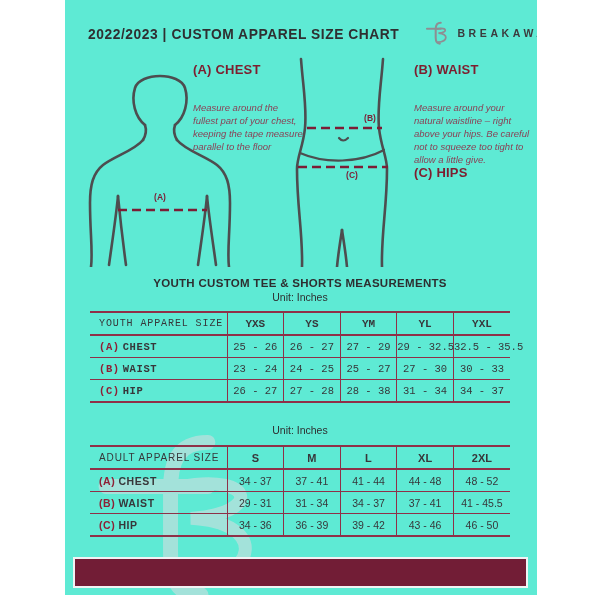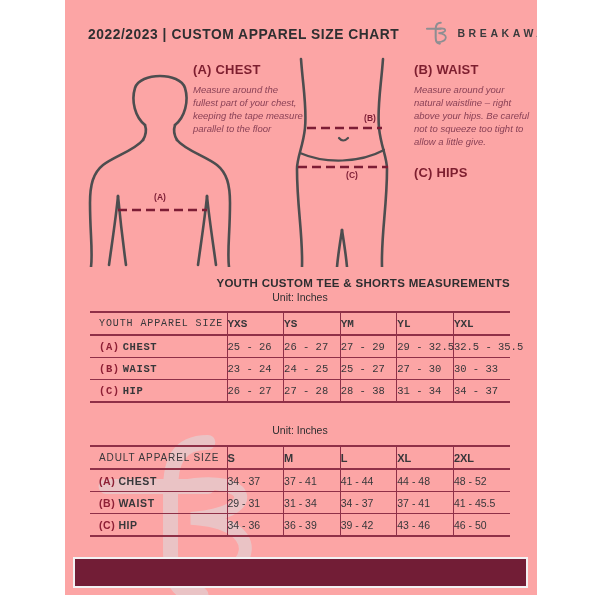--- a/index.html
+++ b/index.html
@@ -2,21 +2,21 @@
 <html><head>
 <meta charset="utf-8">
 <style>
   html,body{margin:0;padding:0;}
   body{
     width:600px;height:600px;background:#ffffff;position:relative;overflow:hidden;
     font-family:"Liberation Sans",sans-serif;
   }
   .page{
     position:absolute;left:65px;top:0;width:472px;height:595px;
-    background:#fca5a5;overflow:hidden;
+    background:#5eead4;overflow:hidden;
   }
   
   .hdr{
     position:absolute;left:0;top:0;width:100%;
     display:flex;justify-content:space-between;align-items:center;
     padding:20px 25px 0 23px;box-sizing:border-box;
   }
   .hdr-title{
     font-size:15px;font-weight:700;color:#2f2f31;letter-spacing:.6px;
     transform:scaleX(.92);transform-origin:left center;white-space:nowrap;
@@ -27,38 +27,38 @@
   
   .fig{position:absolute;}
   .fig svg{display:block;}
   .fig-label{
     position:absolute;font-size:8.5px;font-weight:700;color:#7c1d35;
     width:22px;text-align:center;
   }
   .m-text{position:absolute;}
   .m-head{font-size:13px;font-weight:700;color:#7d1e2f;letter-spacing:.2px;}
   .m-body{
-    margin-top:6px;font-size:9.5px;font-style:italic;color:#8a4156;
+    margin-top:24px;font-size:9.5px;font-style:italic;color:#8a4156;
     line-height:1.38;font-weight:500;
   }
   
   .tbl-title{
-    position:absolute;left:25px;width:420px;text-align:right;
+    position:absolute;left:25px;width:420px;text-align:center;
     font-size:11.5px;font-weight:700;color:#2e2e30;letter-spacing:.3px;
   }
   .tbl-unit{
     position:absolute;left:25px;width:420px;text-align:center;
     font-size:10.5px;color:#2e2e30;
   }
   table.size{
     position:absolute;left:25px;width:420px;border-collapse:collapse;table-layout:fixed;
   }
   table.size col.c0{width:137px;}
   table.size th,table.size td{
-    padding:0;height:21px;font-size:10.5px;color:#37373a;text-align:left;
+    padding:0;height:21px;font-size:10.5px;color:#37373a;text-align:center;
     vertical-align:middle;white-space:nowrap;
   }
   table.size thead tr{border-top:2px solid #8f3048;border-bottom:2px solid #8f3048;}
   table.size tbody tr{border-bottom:1.5px solid #8f3048;}
   table.size tbody tr:last-child{border-bottom:2px solid #8f3048;}
   table.size th:nth-child(n+2),table.size td:nth-child(n+2){border-left:1.5px solid #8f3048;}
   table.size th{font-weight:700;font-size:11px;}
   table.size .lbl{
     text-align:left;padding-left:9px;font-weight:400;letter-spacing:.9px;font-size:10px;
   }

